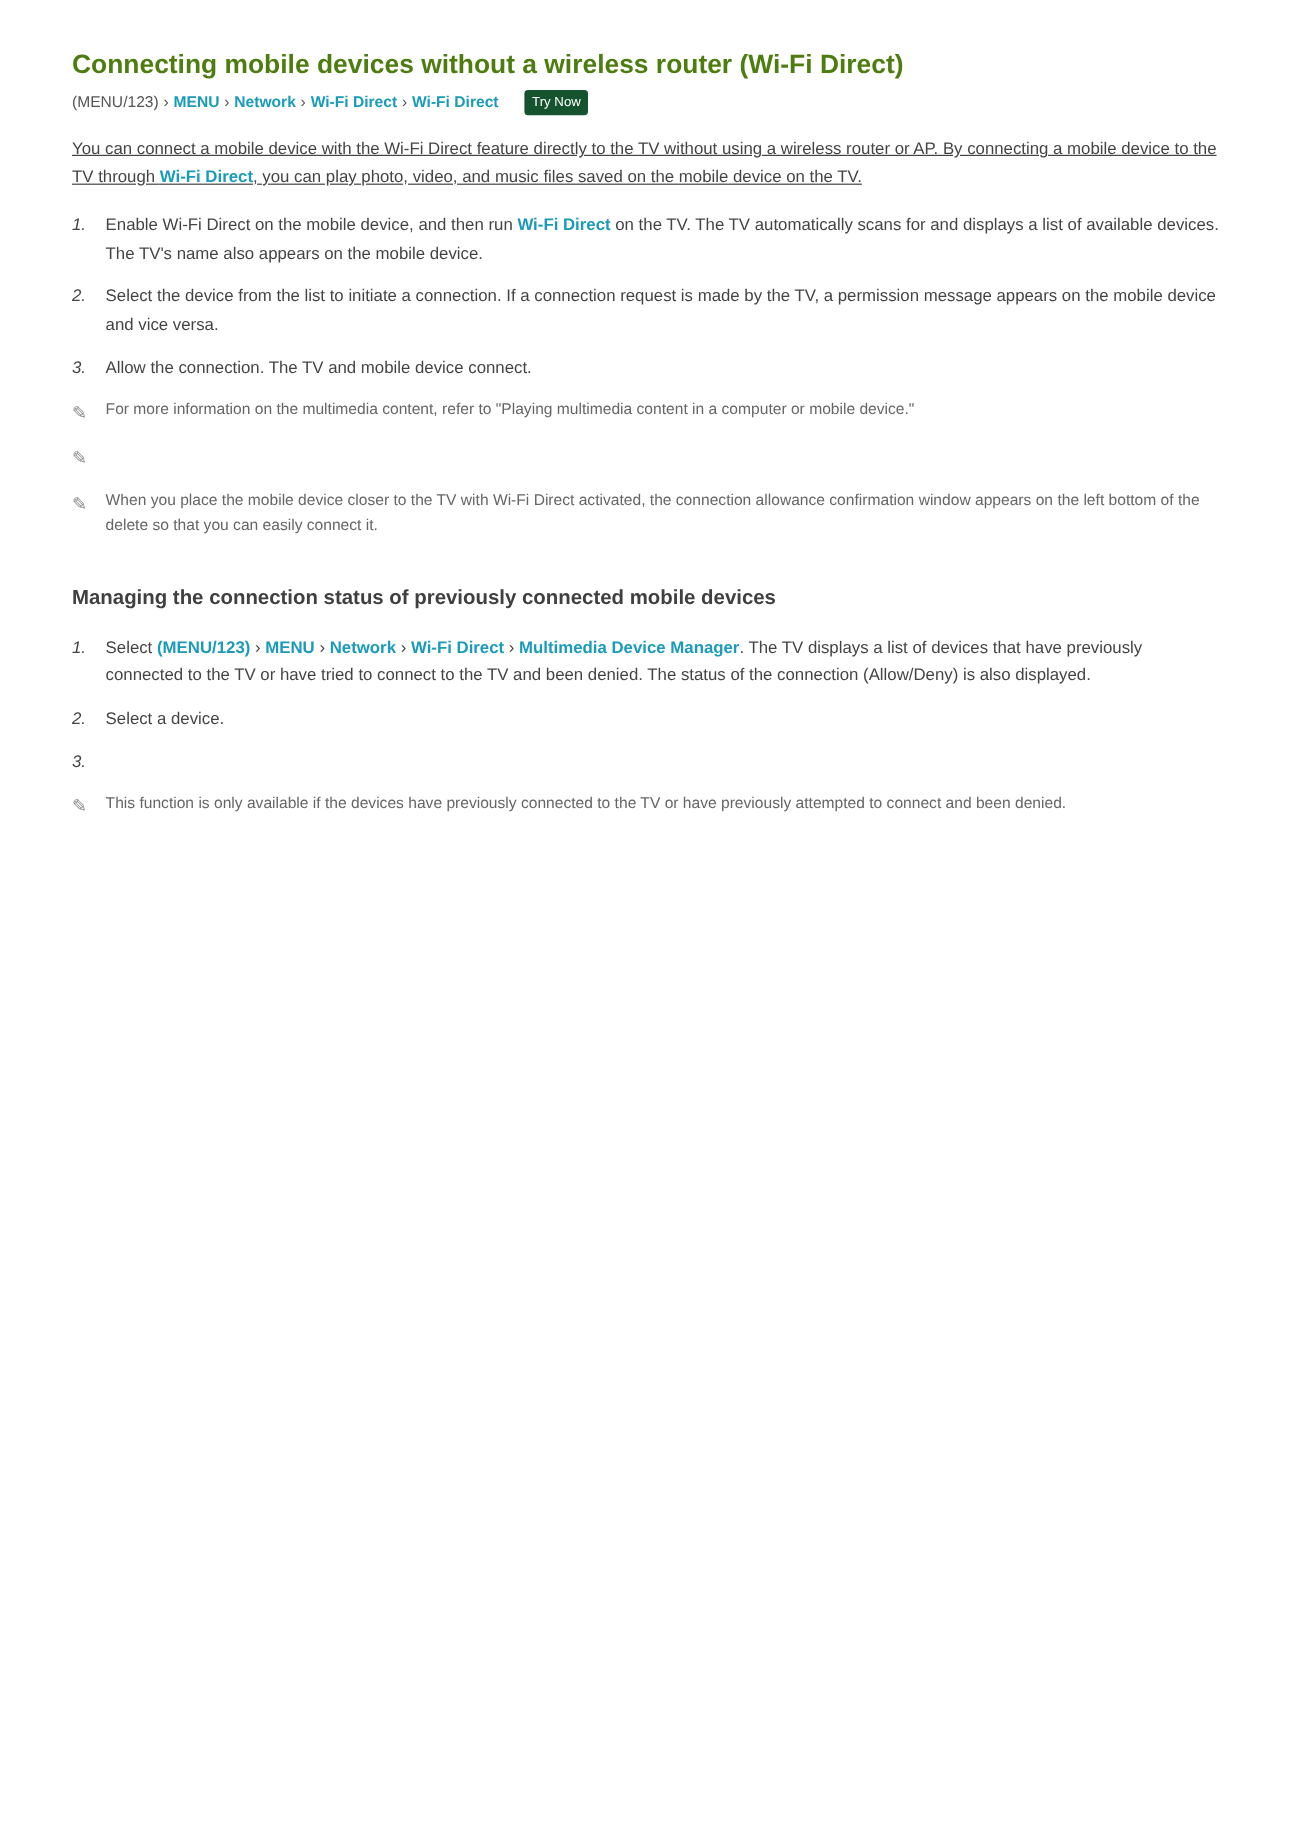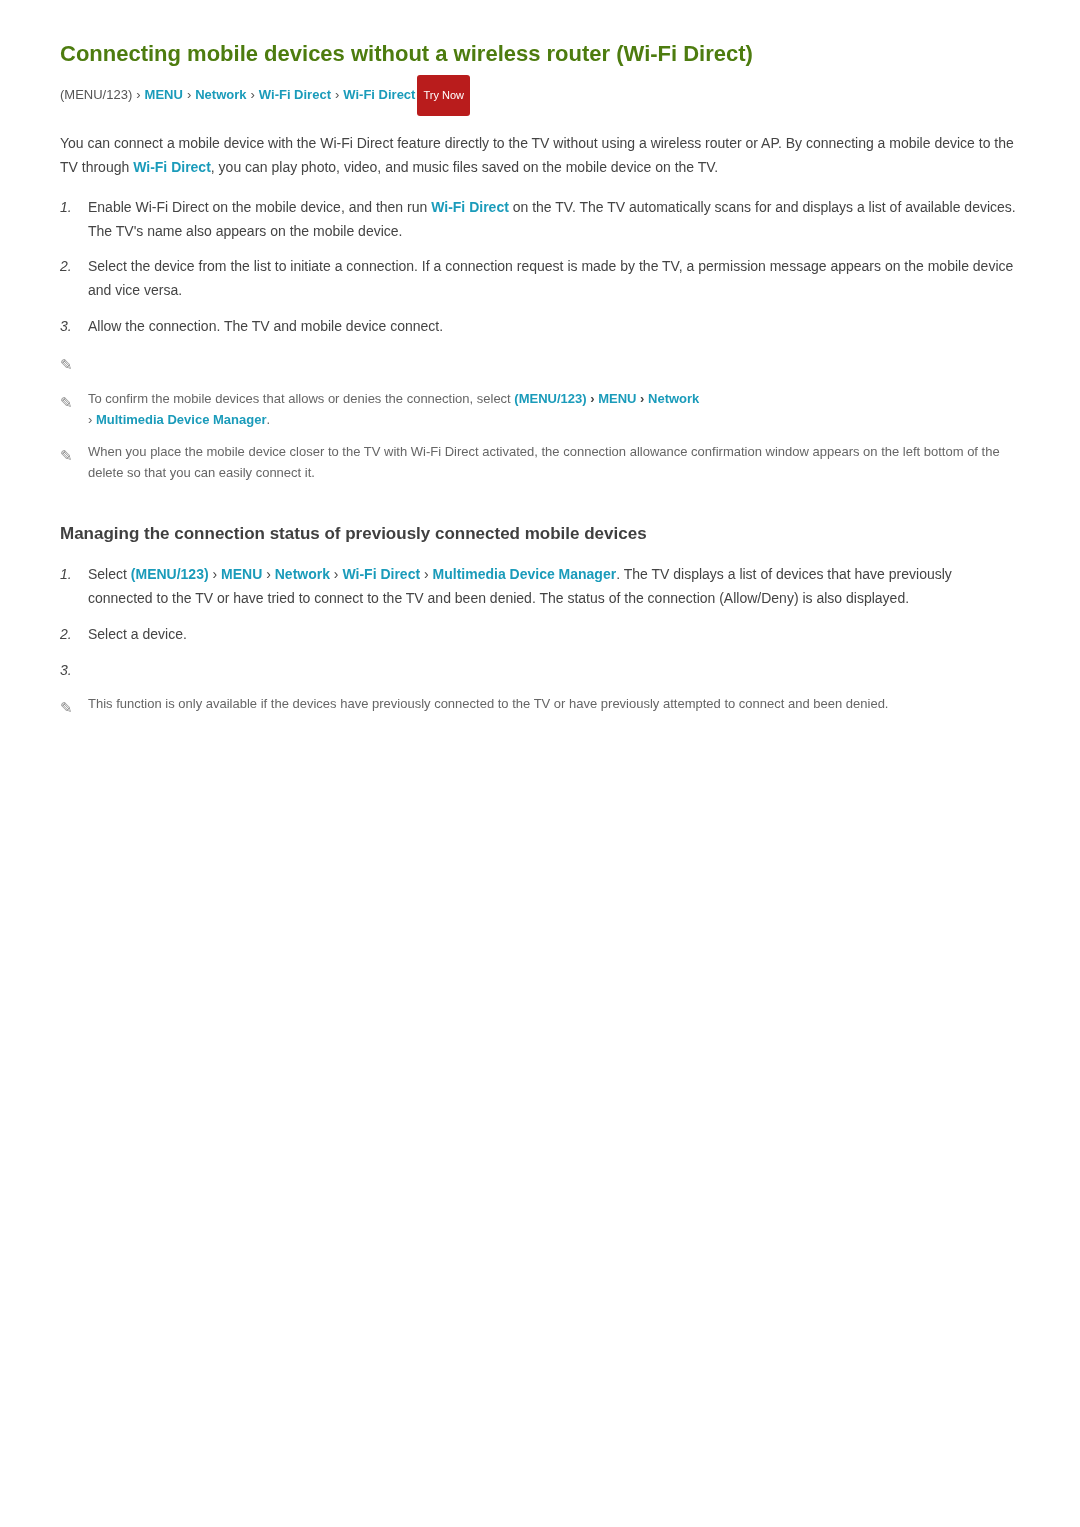--- a/index.html
+++ b/index.html
@@ -40,34 +40,35 @@
       color: #1a9bba;
       font-weight: bold;
     }
 
     .breadcrumb .chevron {
       color: #555;
       margin: 0 2px;
     }
 
     .try-now-badge {
-      background-color: #b91c1c;
+      background-color: #14532d;
       color: white;
       font-size: 11px;
-      padding: 12px 6px;
+      padding: 2px 6px;
       border-radius: 3px;
-      margin-left: 0;
+      margin-left: 20px;
       font-weight: normal;
     }
 
     .intro-text {
       font-size: 14px;
       color: #444;
       margin-bottom: 16px;
       line-height: 1.7;
+      text-decoration: underline;
     }
 
     .ordered-list {
       list-style: none;
       padding: 0;
       margin-bottom: 12px;
     }
 
     .ordered-list li {
       display: flex;
@@ -159,28 +160,25 @@
     <span>Select the device from the list to initiate a connection. If a connection request is made by the TV, a permission message appears on the mobile device and vice versa.</span>
   </li>
   <li>
     <span class="item-number">3.</span>
     <span>Allow the connection. The TV and mobile device connect.</span>
   </li>
 </ol>
 
 <div class="note-item">
   <span class="note-icon">✎</span>
-</div>
-
-<div class="note-item">
-  <span class="note-icon">✎</span>
-  <span class="note-text">
-    To confirm the mobile devices that allows or denies the connection, select <span class="highlight-link">(MENU/123)</span> <span class="inline-bold">›</span> <span class="highlight-link">MENU</span> <span class="inline-bold">›</span> <span class="highlight-link">Network</span><br>
-    › <span class="highlight-link">Multimedia Device Manager</span>.
-  </span>
+  <span class="note-text">For more information on the multimedia content, refer to "Playing multimedia content in a computer or mobile device."</span>
+</div>
+
+<div class="note-item">
+  <span class="note-icon">✎</span>
 </div>
 
 <div class="note-item">
   <span class="note-icon">✎</span>
   <span class="note-text">When you place the mobile device closer to the TV with Wi-Fi Direct activated, the connection allowance confirmation window appears on the left bottom of the delete so that you can easily connect it.</span>
 </div>
 
 <h2 class="section-title">Managing the connection status of previously connected mobile devices</h2>
 
 <ol class="ordered-list">

